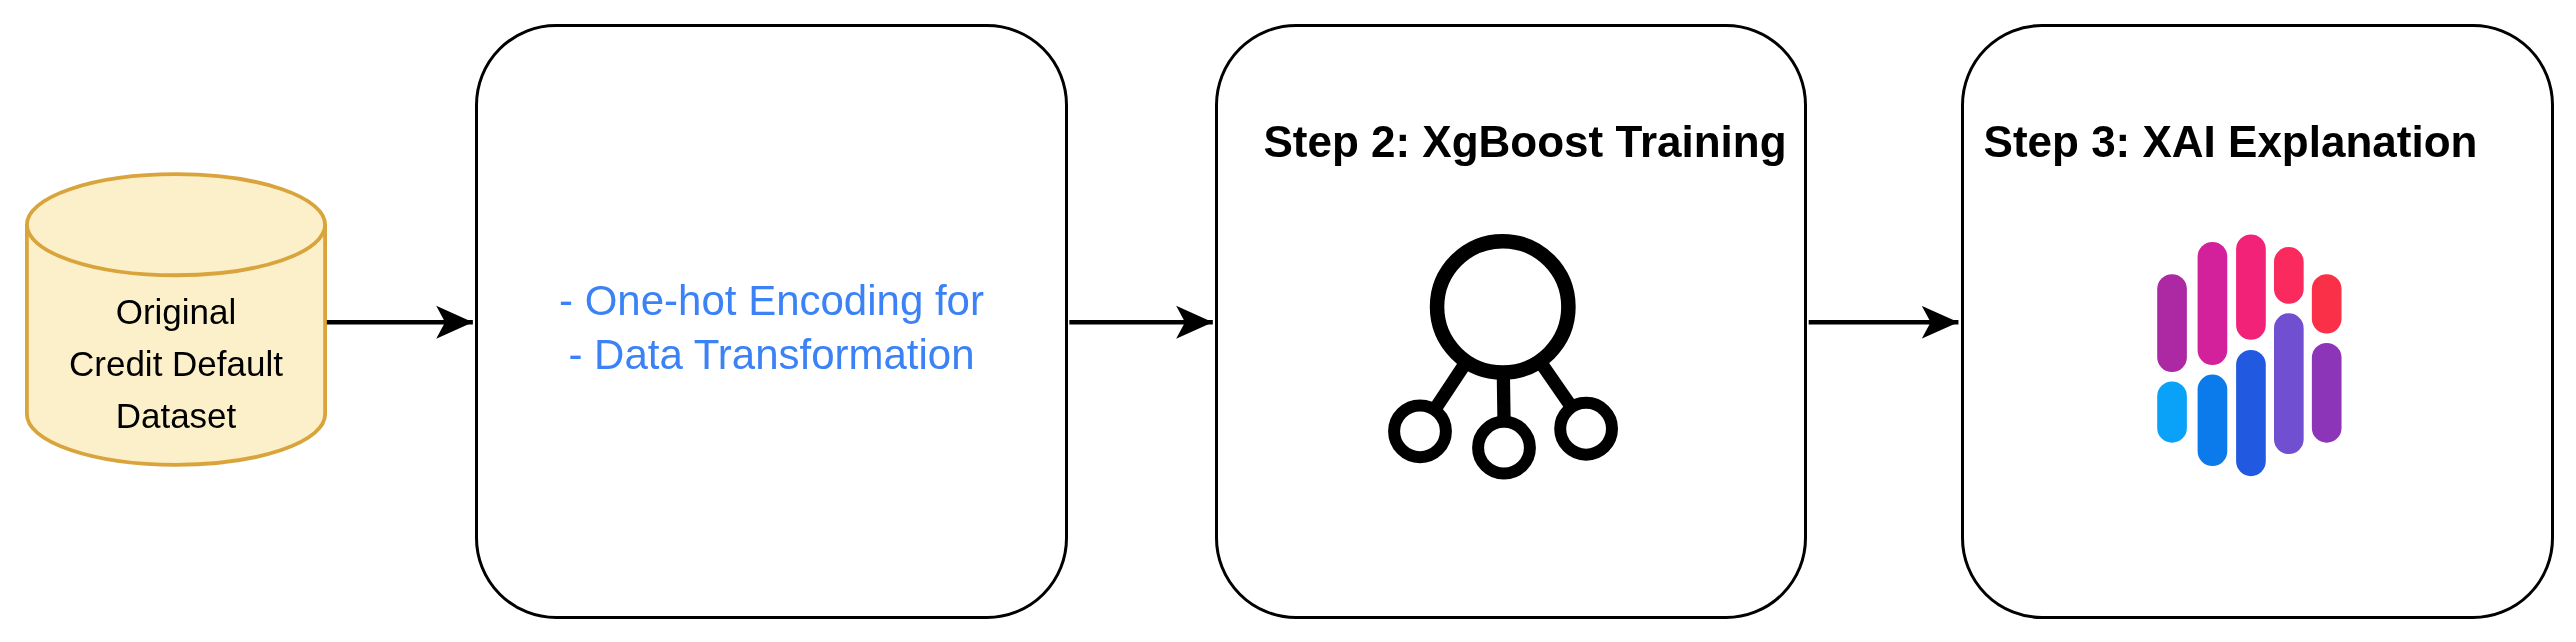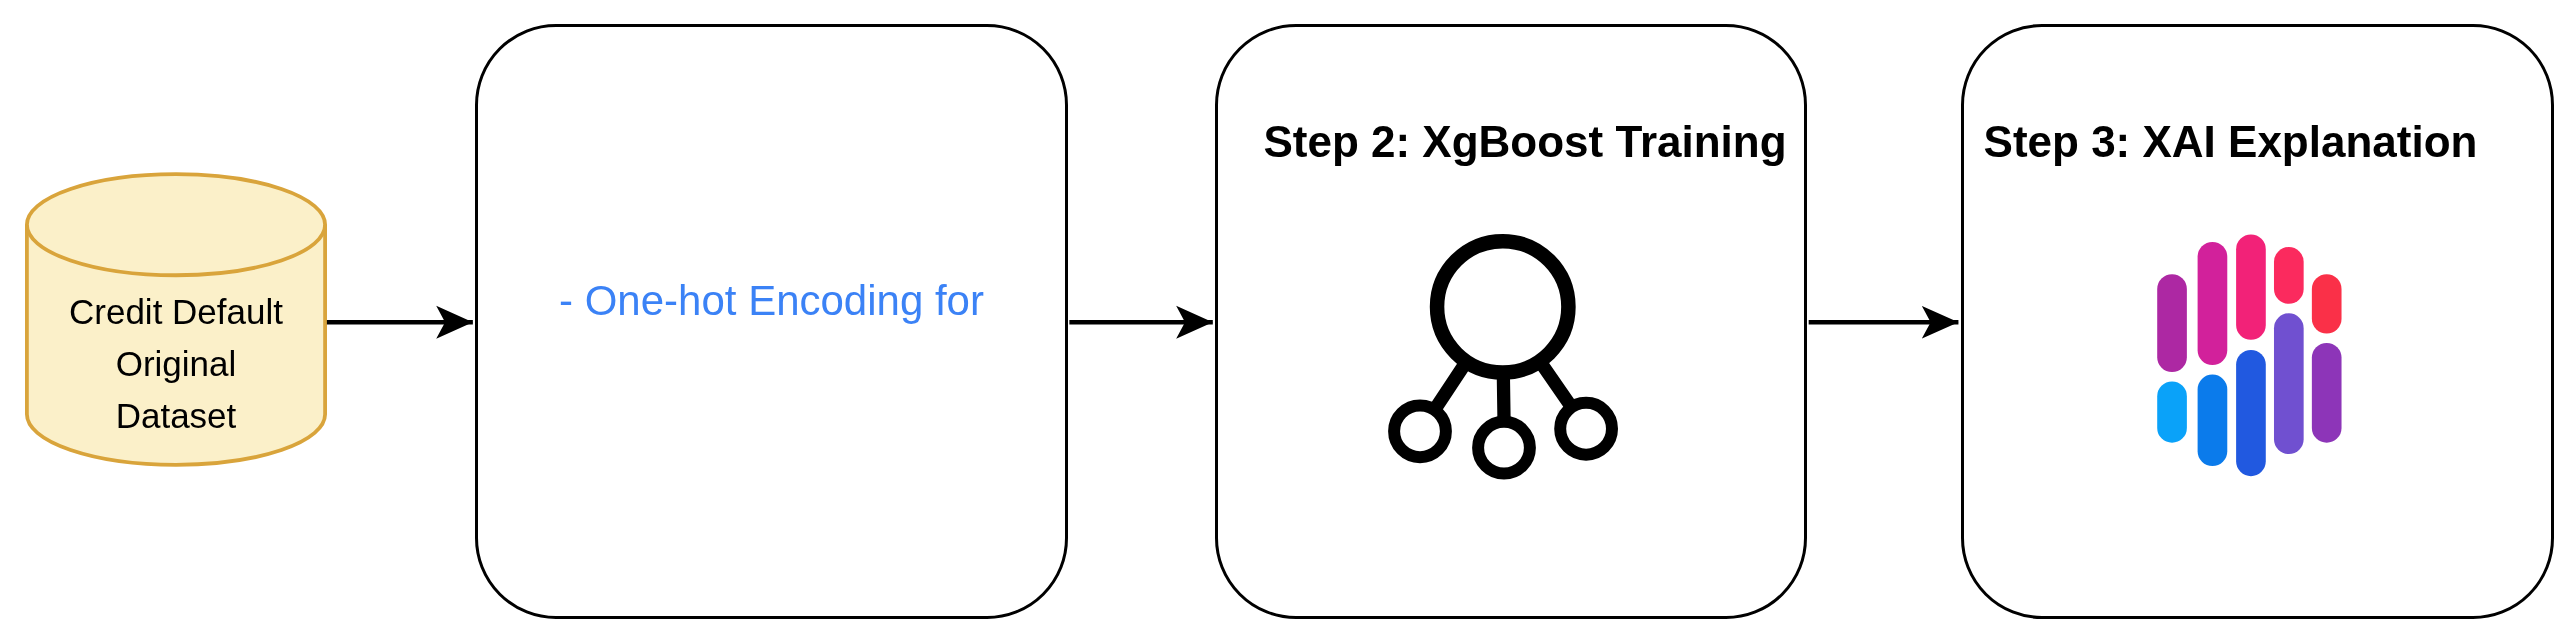--- a/index.html
+++ b/index.html
@@ -55,34 +55,35 @@
 </head>
 <body>
 
 <div id="canvas">
 
   <svg class="abs" style="left:25px; top:171px;" width="302" height="297" viewBox="0 0 478 470">
     <path d="M 3 85 A 236 80 0 0 1 475 85 L 475 385 A 236 80 0 0 1 3 385 Z" stroke-width="6" fill="#FBF0C9" stroke="#D9A43B"></path>
     <path d="M 3 85 A 236 80 0 0 0 475 85" fill="none" stroke-width="6" stroke="#D9A43B"></path>
   </svg>
   <div class="abs cyl-label">
+    <div>Original</div>
     <div>Credit Default</div>
-    <div>Original</div>
     <div>Dataset</div>
   </div>
 
   <div class="abs step-box" id="step1-box"></div>
   <div class="abs step-box" id="step2-box"></div>
   <div class="abs step-box" id="step3-box"></div>
 
   <div class="abs step-title" id="step2-title">Step 2: XgBoost Training</div>
   <div class="abs step-title" id="step3-title">Step 3: XAI Explanation</div>
 
   <div class="abs step-body">
     <div>- One-hot Encoding for</div>
+    <div>- Data Transformation</div>
   </div>
 
   <svg class="abs" style="left:0; top:0; pointer-events:none;" width="2576" height="642" viewBox="0 0 4076 1016">
     <defs>
       <marker id="arrowhead" markerUnits="userSpaceOnUse" markerWidth="64" markerHeight="58" refX="58" refY="28" orient="auto">
         <path d="M0,2 L58,28 L0,54 L14,28 Z" fill="#000000"></path>
       </marker>
     </defs>
     <line x1="517" y1="510" x2="748" y2="510" stroke-width="7" marker-end="url(#arrowhead)" stroke="#000000"></line>
     <line x1="1692" y1="510" x2="1919" y2="510" stroke-width="7" marker-end="url(#arrowhead)" stroke="#000000"></line>

